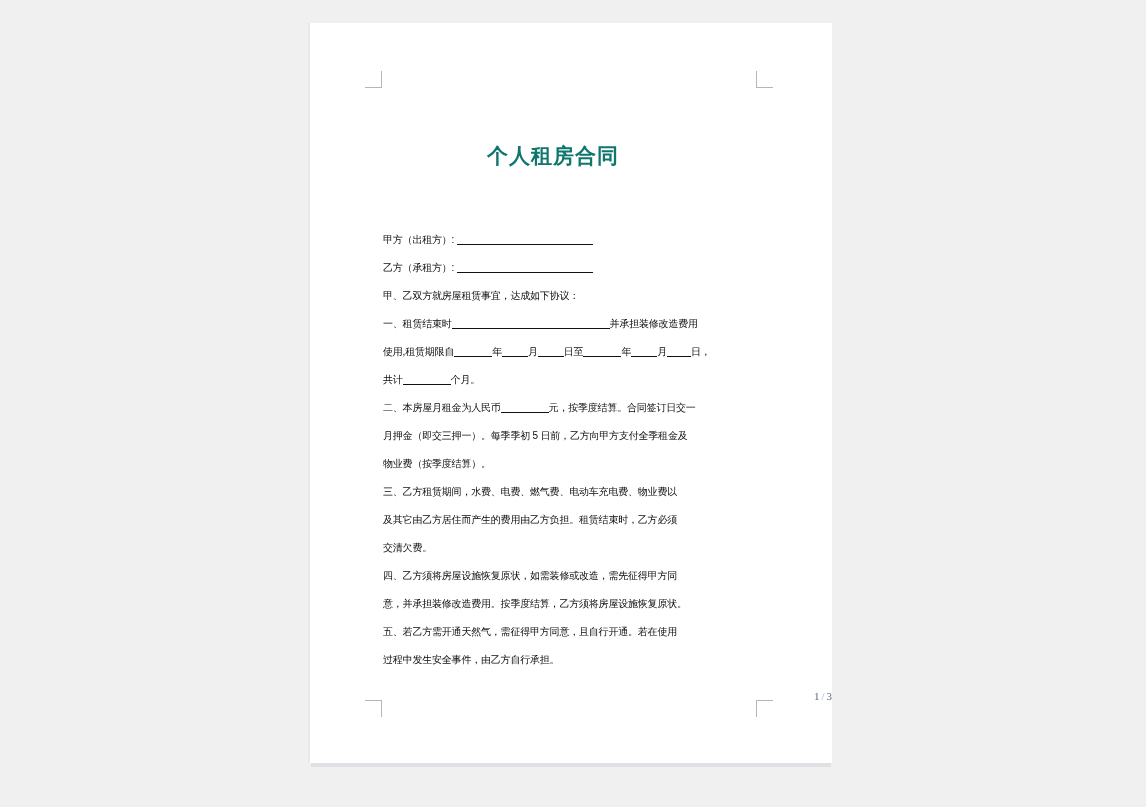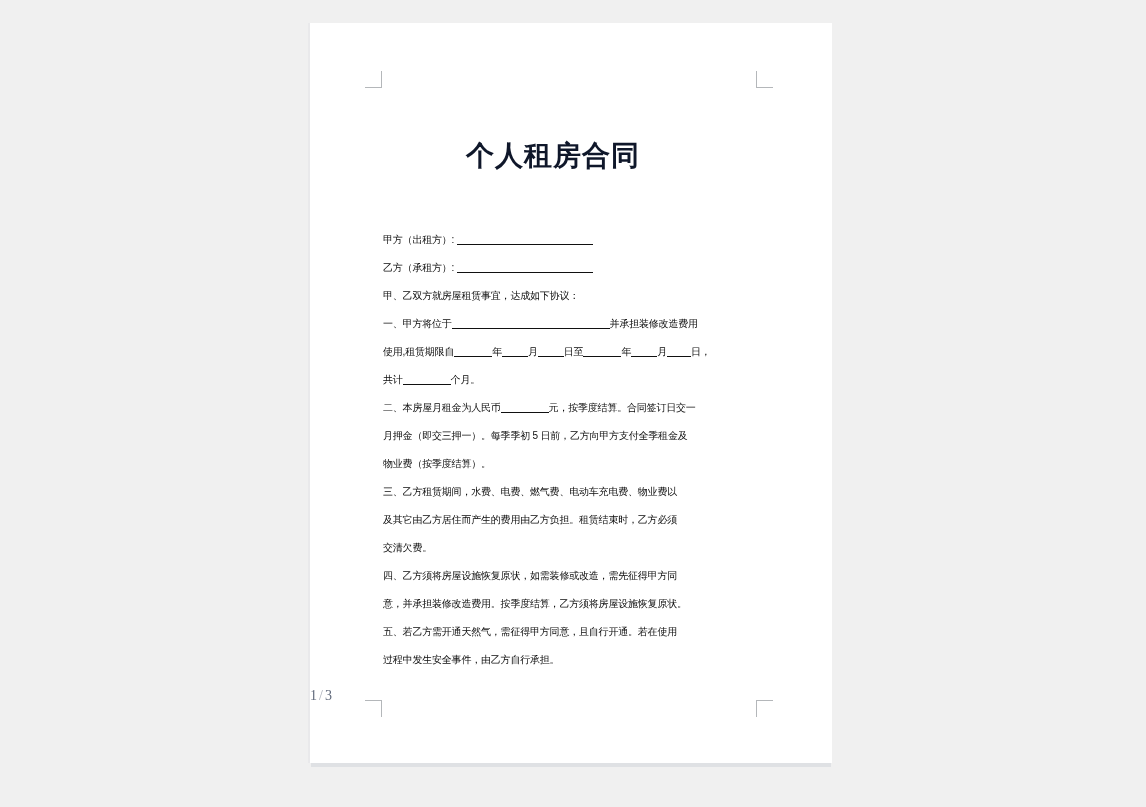--- a/index.html
+++ b/index.html
@@ -39,23 +39,23 @@
 
   .doc-title {
     position: absolute;
     left: 0;
     top: 118px;
     width: 486px;
     height: 30px;
     line-height: 30px;
     text-align: center;
     font-family: "Liberation Serif", "DejaVu Serif", serif;
-    font-size: 28px;
+    font-size: 21px;
     font-weight: 700;
-    color: #0f172a;
+    color: #0f766e;
     letter-spacing: 1px;
   }
   .doc-body {
     position: absolute;
     left: 73px;
     top: 203px;
     width: 388px;
     color: #0c0c0c;
     font-size: 10px;
     letter-spacing: -0.2px;
@@ -72,23 +72,23 @@
     position: relative;
     top: 2px;
   }
   .page-footer {
     position: absolute;
     left: 0;
     top: 663px;
     width: 522px;
     height: 20px;
     line-height: 20px;
-    text-align: left;
+    text-align: right;
     font-family: "Liberation Serif", "DejaVu Serif", serif;
-    font-size: 14px;
+    font-size: 11px;
     color: #60697b;
   }
   .page-footer .sep {
     color: #a9aeb9;
     padding: 0 2px;
   }
 </style>
 </head>
 <body>
 
@@ -99,21 +99,21 @@
     <div class="mark tr"></div>
     <div class="mark bl"></div>
     <div class="mark br"></div>
 
     <div class="doc-title">个人租房合同</div>
 
     <div class="doc-body">
         <div class="line"><span>甲方（出租方）: </span><span class="blank" style="width: 136px;"></span></div>
         <div class="line"><span>乙方（承租方）: </span><span class="blank" style="width: 136px;"></span></div>
         <div class="line" style=""><span>甲、乙双方就房屋租赁事宜，达成如下协议：</span></div>
-        <div class="line"><span>一、甲方将位于</span><span class="blank" style="width: 158px;"></span><span>并承担装修改造费用</span></div>
+        <div class="line"><span>一、租赁结束时</span><span class="blank" style="width: 158px;"></span><span>并承担装修改造费用</span></div>
         <div class="line"><span>使用,租赁期限自</span><span class="blank" style="width: 38px;"></span><span>年</span><span class="blank" style="width: 26px;"></span><span>月</span><span class="blank" style="width: 26px;"></span><span>日至</span><span class="blank" style="width: 38px;"></span><span>年</span><span class="blank" style="width: 26px;"></span><span>月</span><span class="blank" style="width: 24px;"></span><span>日，</span></div>
         <div class="line"><span>共计</span><span class="blank" style="width: 48px;"></span><span>个月。</span></div>
         <div class="line"><span>二、本房屋月租金为人民币</span><span class="blank" style="width: 48px;"></span><span>元，按季度结算。合同签订日交一</span></div>
         <div class="line"><span>月押金（即交三押一）。每季季初 5 日前，乙方向甲方支付全季租金及</span></div>
         <div class="line"><span>物业费（按季度结算）。</span></div>
         <div class="line"><span>三、乙方租赁期间，水费、电费、燃气费、电动车充电费、物业费以</span></div>
         <div class="line"><span>及其它由乙方居住而产生的费用由乙方负担。租赁结束时，乙方必须</span></div>
         <div class="line"><span>交清欠费。</span></div>
         <div class="line"><span>四、乙方须将房屋设施恢复原状，如需装修或改造，需先征得甲方同</span></div>
         <div class="line"><span>意，并承担装修改造费用。按季度结算，乙方须将房屋设施恢复原状。</span></div>

